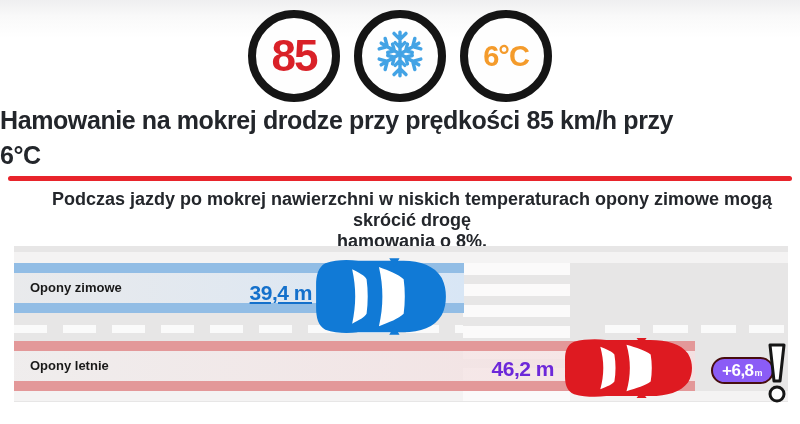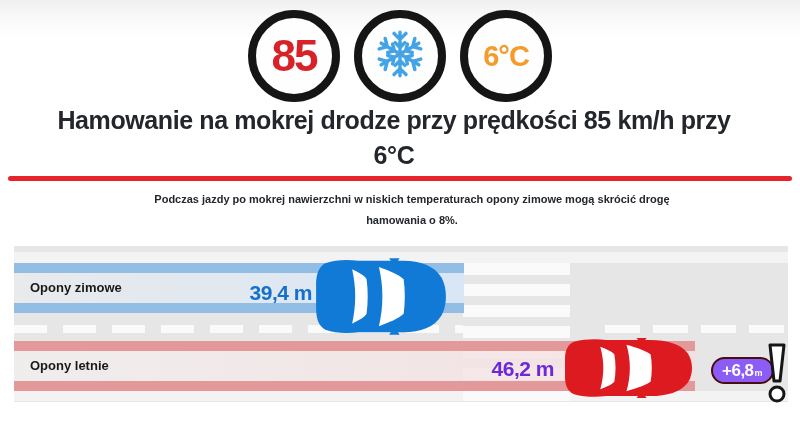--- a/index.html
+++ b/index.html
@@ -13,27 +13,27 @@
   .badges { position:absolute; top:10px; left:0; right:0; display:flex; justify-content:center; gap:14px; }
   .circle {
     width:76px; height:76px; border:8px solid #151515; border-radius:50%;
     background:#fefefe; display:flex; align-items:center; justify-content:center;
   }
   .speed-val { font-size:44px; font-weight:bold; color:#d92128; letter-spacing:-2px; }
   .temp-val  { font-size:29px; font-weight:bold; color:#f49b2b; letter-spacing:-1px; }
 
   
   .title {
-    position:absolute; top:103px; left:0; right:12px; text-align:center;
+    position:absolute; top:103px; left:0; right:12px; text-align:left;
     font-size:25px; font-weight:bold; color:#23262b; line-height:35px; letter-spacing:-0.4px;
   }
   .divider { position:absolute; top:176px; left:8px; width:784px; height:5px; background:#e8242b; border-radius:3px; }
   .subtitle {
     position:absolute; top:189px; left:0; right:0; text-align:center;
-    font-size:11px; font-weight:bold; color:#23262b; line-height:21px;margin-left:24px;
+    font-size:18px; font-weight:bold; color:#23262b; line-height:21px;margin-left:24px;
   }
 
   
   .road { position:absolute; left:14px; top:246px; width:774px; height:156px; background:#e7e6e6; }
   .edge-top    { position:absolute; left:0; right:0; top:6px;   height:11px; background:#f4f3f3; }
   .edge-bottom { position:absolute; left:0; right:0; top:145px; height:10px; background:#f4f3f3; }
   .dash-left  { position:absolute; top:79px; height:8px; left:0;     width:449px;
                 background:repeating-linear-gradient(90deg,#fafafa 0 33px,rgba(0,0,0,0) 33px 49px); }
   .dash-right { position:absolute; top:79px; height:8px; left:591px; width:181px;
                 background:repeating-linear-gradient(90deg,#fafafa 0 35px,rgba(0,0,0,0) 35px 48px); }
@@ -47,21 +47,21 @@
   }
   .trail-summer {
     top:95px; width:681px;
     border-top:10px solid #e39899; border-bottom:10px solid #e39899;
     background:linear-gradient(90deg,rgba(241,238,238,0.85),rgba(246,223,224,0.85));
   }
   .lane-label { position:absolute; left:16px; font-size:13px; font-weight:bold; color:#191919; }
   .label-winter { top:34px; }
   .label-summer { top:112px; }
   .dist { position:absolute; font-size:21px; font-weight:bold; letter-spacing:-0.5px; text-align:right; }
-  .dist-winter { left:222px; top:35px;  width:76px; color:#1470cb; }
+  .dist-winter { left:222px; top:35px;  width:76px; color:#1470cb;text-decoration:underline; }
   .dist-summer { left:470px; top:111px; width:70px; color:#6d28d9; }
   .car { position:absolute; }
   .car-blue { left:299px; top:11px; width:136px; height:79px; }
   .car-red  { left:548px; top:91px; width:133px; height:62px; }
 
   .diff-badge {
     position:absolute; left:697px; top:111px; height:27px; box-sizing:border-box;
     border:2px solid #470d0f; border-radius:14px; background:#8b5cf6;
     display:flex; align-items:center; padding:0 9px; color:#ffffff; z-index:2;
   }

